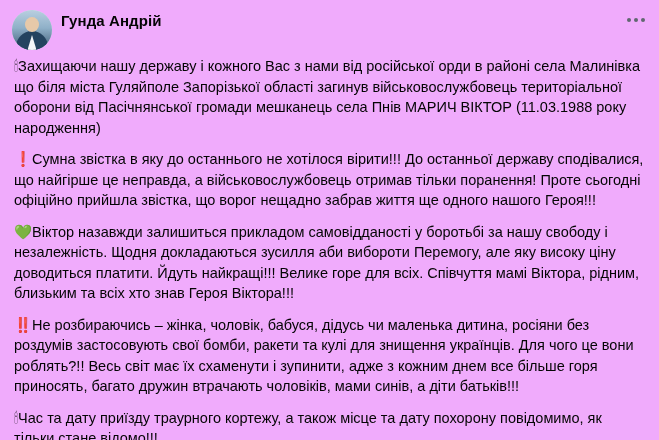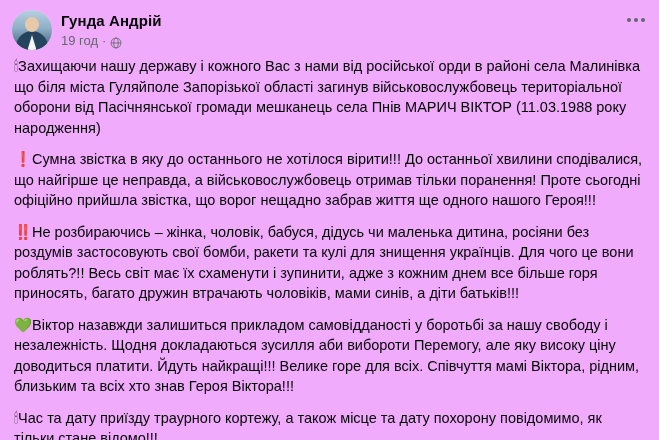--- a/index.html
+++ b/index.html
@@ -142,40 +142,29 @@
 
   <div class="post-header">
     <div class="avatar">
       <div class="photo-bg"></div>
       <div class="photo-body"></div>
       <div class="photo-shirt"></div>
       <div class="photo-head"></div>
     </div>
     <div class="header-texts">
       <div class="author-name">Гунда Андрій</div>
-      <div class="meta-row">
-        <span class="timestamp">19 год</span>
-        <span class="dot-sep">·</span>
-        <span class="globe-icon">
-          <svg width="12" height="12" viewBox="0 0 16 16">
-            <circle cx="8" cy="8" r="6.6" fill="none" stroke="#65676b" stroke-width="1.1"></circle>
-            <ellipse cx="8" cy="8" rx="2.9" ry="6.6" fill="none" stroke="#65676b" stroke-width="1.1"></ellipse>
-            <line x1="1.4" y1="8" x2="14.6" y2="8" stroke="#65676b" stroke-width="1.1"></line>
-          </svg>
-        </span>
-      </div>
     </div>
     <div class="menu-dots">
       <span></span>
       <span></span>
       <span></span>
     </div>
   </div>
 
   <div class="post-body">
     <p class="para">🕯Захищаючи нашу державу і кожного Вас з нами від російської орди в районі села Малинівка що біля міста Гуляйполе Запорізької області загинув військовослужбовець територіальної оборони від Пасічнянської громади мешканець села Пнів МАРИЧ ВІКТОР (11.03.1988 року народження)</p>
-    <p class="para">❗️Сумна звістка в яку до останнього не хотілося вірити!!! До останньої хвилини сподівалися, що найгірше це неправда, а військовослужбовець отримав тільки поранення! Проте сьогодні офіційно прийшла звістка, що ворог нещадно забрав життя ще одного нашого Героя!!!</p>
+    <p class="para">❗️Сумна звістка в яку до останнього не хотілося вірити!!! До останньої державу сподівалися, що найгірше це неправда, а військовослужбовець отримав тільки поранення! Проте сьогодні офіційно прийшла звістка, що ворог нещадно забрав життя ще одного нашого Героя!!!</p>
+    <p class="para">💚Віктор назавжди залишиться прикладом самовідданості у боротьбі за нашу свободу і незалежність. Щодня докладаються зусилля аби вибороти Перемогу, але яку високу ціну доводиться платити. Йдуть найкращі!!! Велике горе для всіх. Співчуття мамі Віктора, рідним, близьким та всіх хто знав Героя Віктора!!!</p>
     <p class="para">‼️Не розбираючись – жінка, чоловік, бабуся, дідусь чи маленька дитина, росіяни без роздумів застосовують свої бомби, ракети та кулі для знищення українців. Для чого це вони роблять?!! Весь світ має їх схаменути і зупинити, адже з кожним днем все більше горя приносять, багато дружин втрачають чоловіків, мами синів, а діти батьків!!!</p>
-    <p class="para">💚Віктор назавжди залишиться прикладом самовідданості у боротьбі за нашу свободу і незалежність. Щодня докладаються зусилля аби вибороти Перемогу, але яку високу ціну доводиться платити. Йдуть найкращі!!! Велике горе для всіх. Співчуття мамі Віктора, рідним, близьким та всіх хто знав Героя Віктора!!!</p>
     <p class="para">🕯Час та дату приїзду траурного кортежу, а також місце та дату похорону повідомимо, як тільки стане відомо!!!</p>
   </div>
 
 </div>
 
 </body></html>

